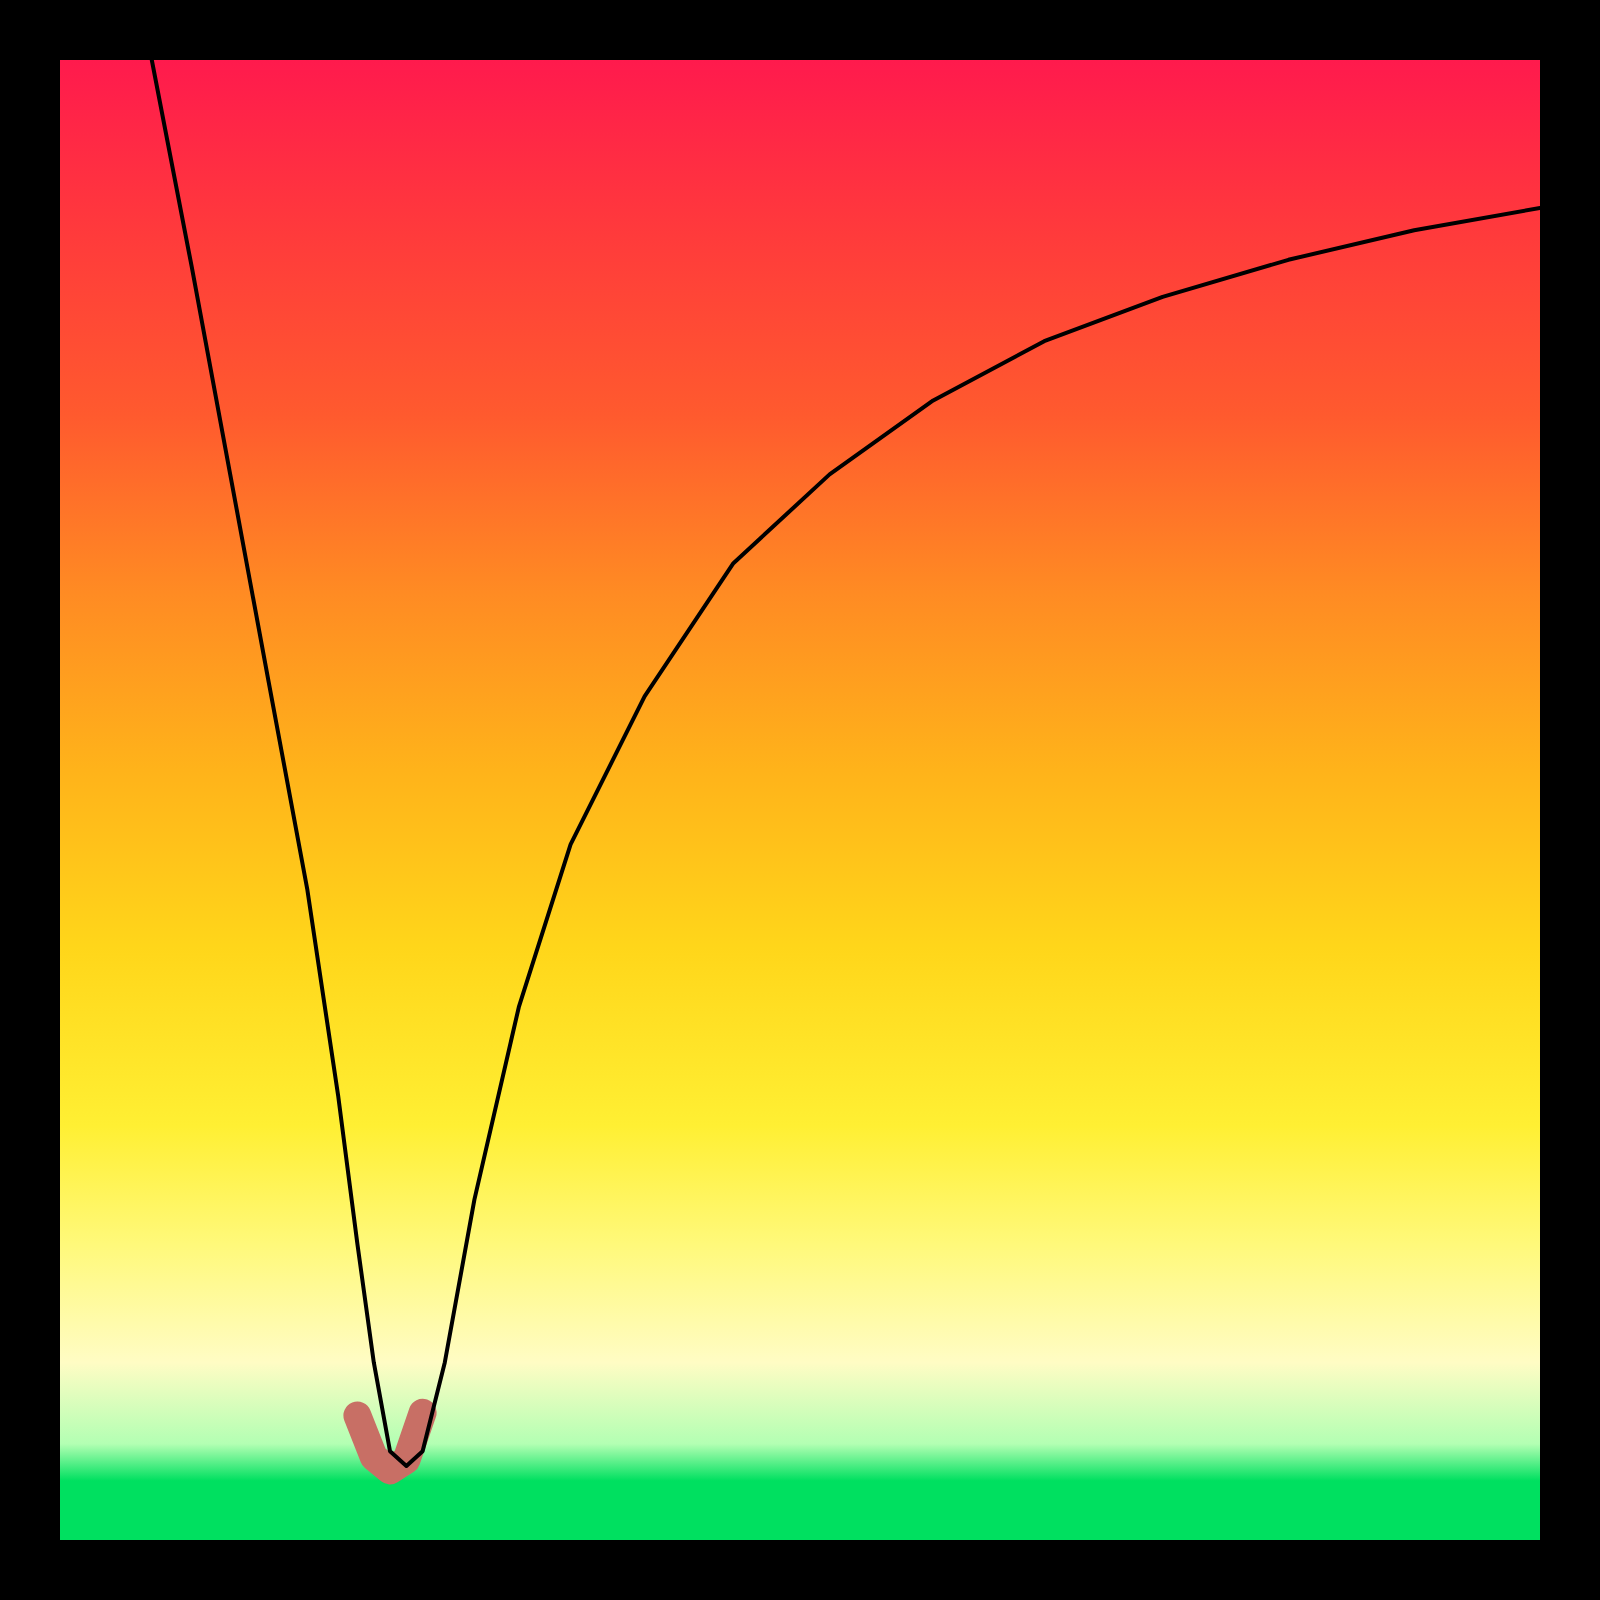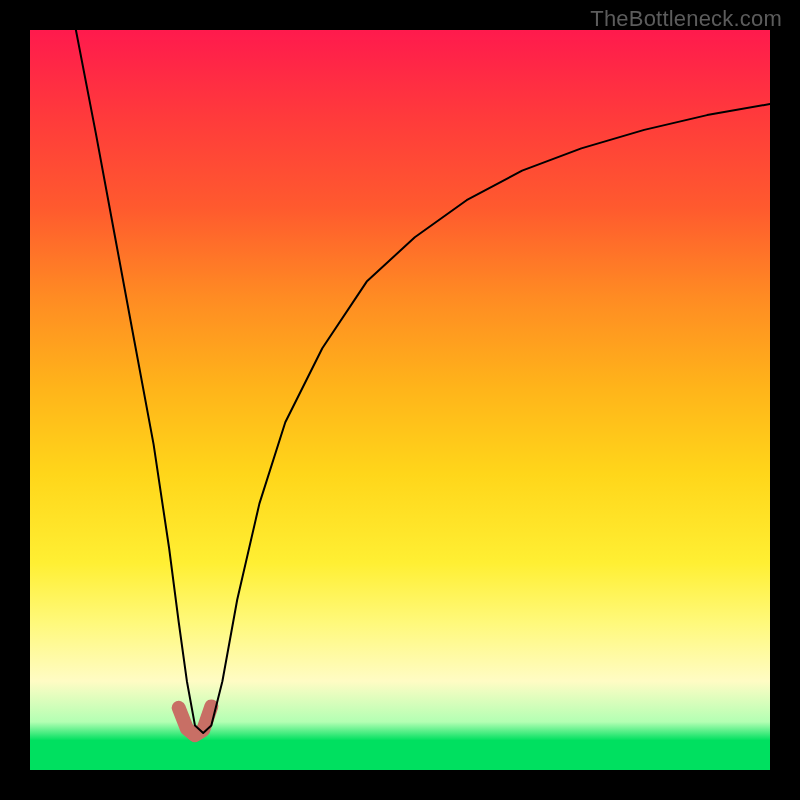--- a/index.html
+++ b/index.html
@@ -67,14 +67,13 @@
 </head>
 <body>
 
 <div class="canvas">
   <div class="plot-area">
     <svg class="plot-svg" viewBox="0 0 740 740" preserveAspectRatio="none">
       <path id="accent-path" class="curve-acc" d="M148.7 677.8 L156.9 698.6 L165.0 705.2 L173.2 700.0 L181.3 676.4"></path>
       <path id="main-path" class="curve-main" d="M45.9 0.0 L65.9 103.6 L85.1 207.2 L104.3 310.8 L123.6 414.4 L139.1 518.0 L148.7 592.0 L156.9 651.2 L165.0 695.6 L173.2 703.0 L181.3 695.6 L192.4 651.2 L207.2 569.8 L229.4 473.6 L255.3 392.2 L292.3 318.2 L336.7 251.6 L384.8 207.2 L436.6 170.2 L492.1 140.6 L551.3 118.4 L614.2 99.9 L677.1 85.1 L740.0 74.0"></path>
     </svg>
   </div>
-  <div class="watermark">TheBottleneck.com</div>
 </div>
 
 </body></html>

